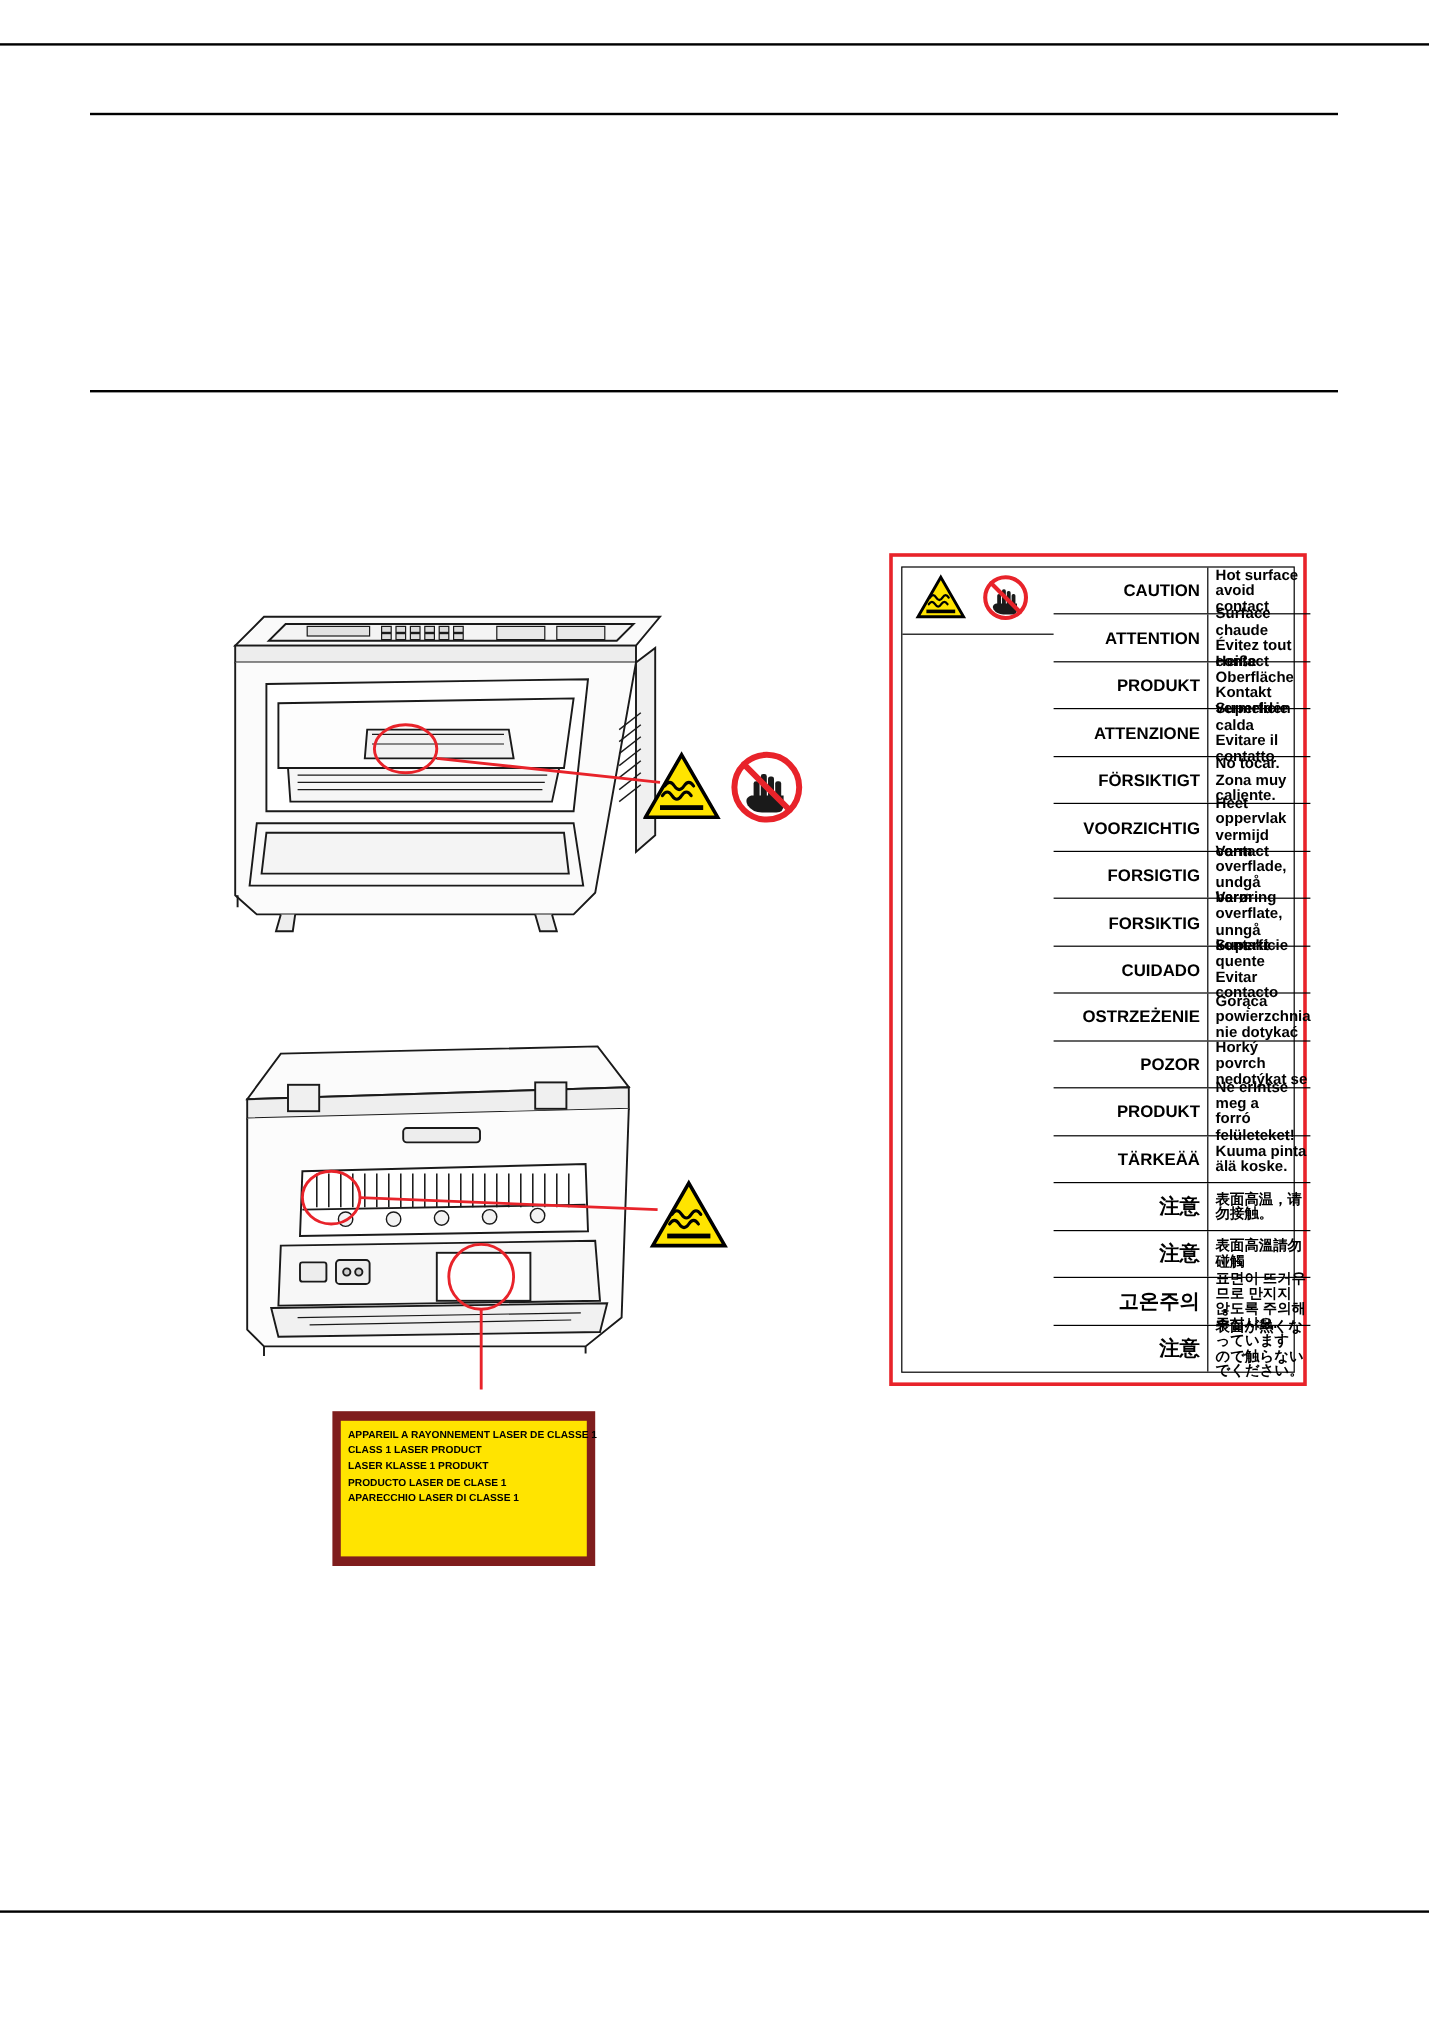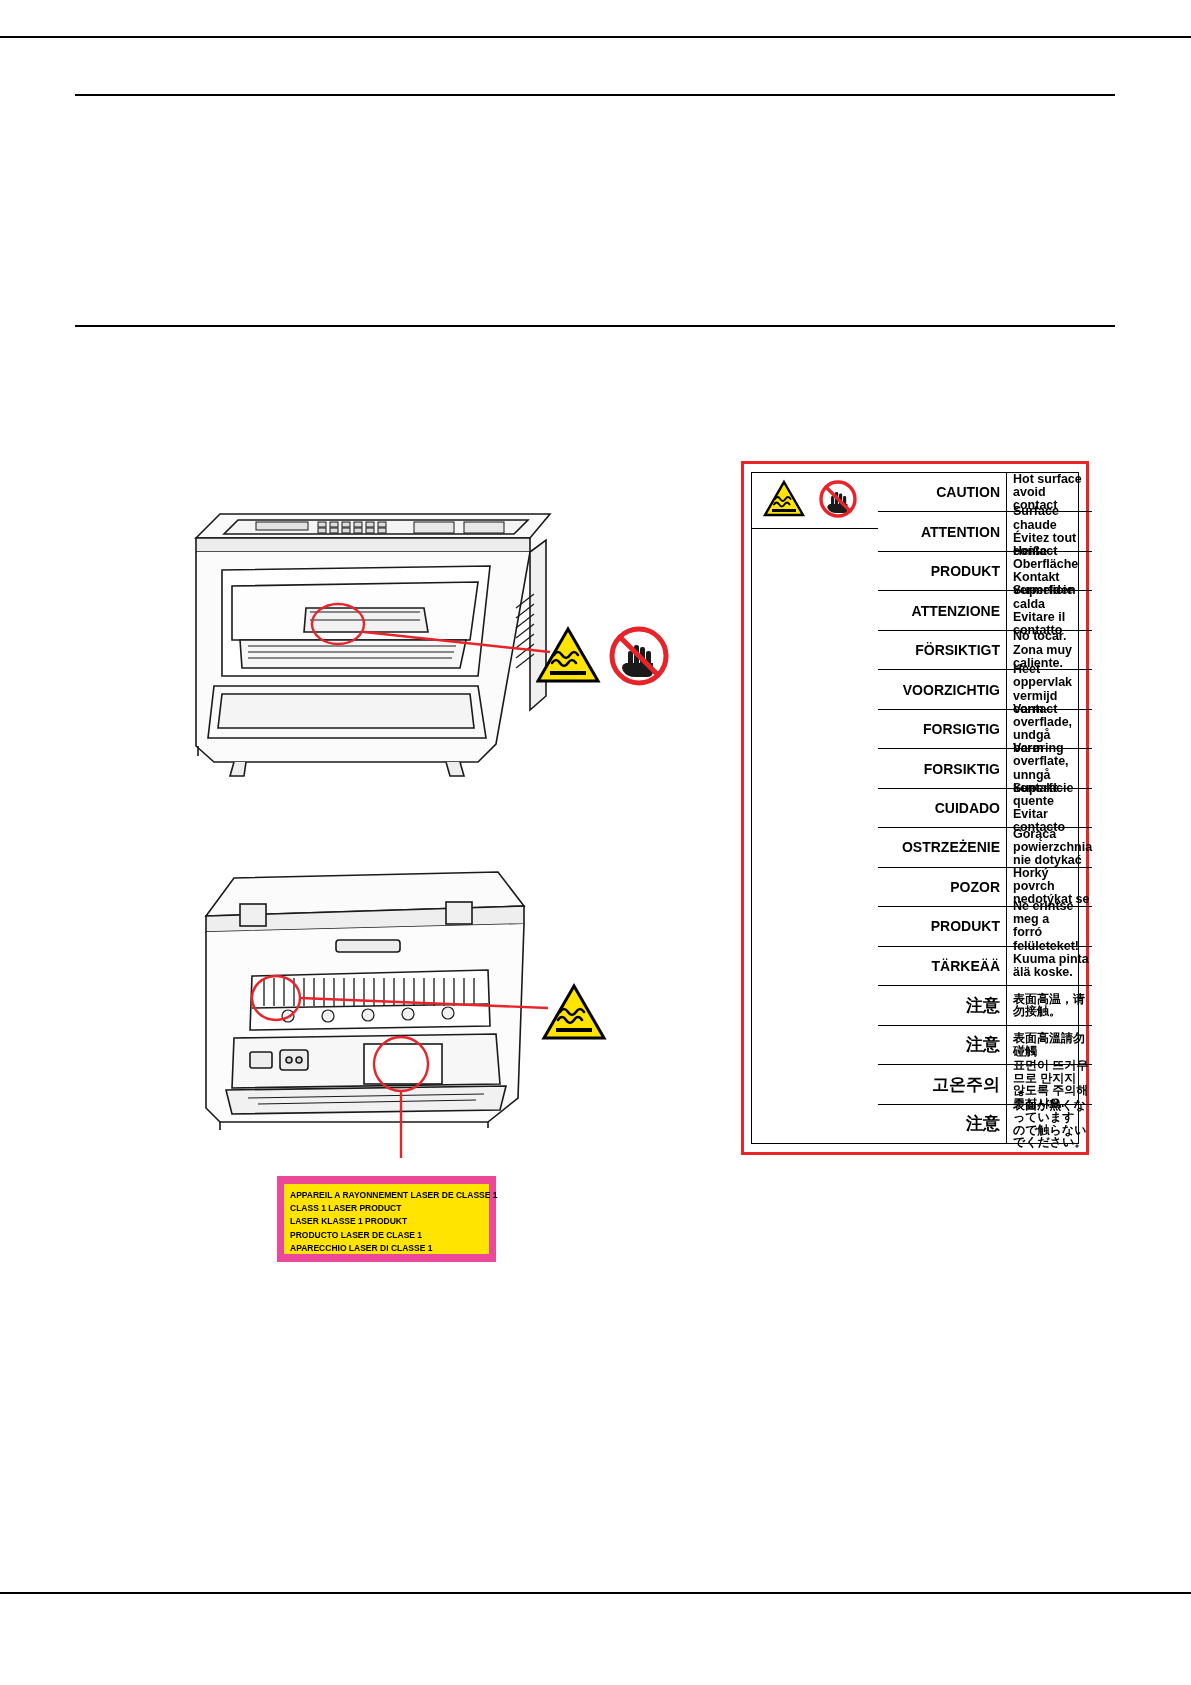--- a/index.html
+++ b/index.html
@@ -128,22 +128,22 @@
     position: absolute;
   }
   .fig svg { display: block; }
 
   
   .laser-label {
     position: absolute;
     left: 277px;
     top: 1176px;
     width: 219px;
-    height: 86px;
-    background: #ec4899;
+    height: 129px;
+    background: #7f1d1d;
     padding: 8px 7px;
     box-sizing: border-box;
   }
   .laser-inner {
     background: #ffe400;
     width: 100%;
     height: 100%;
     box-sizing: border-box;
     padding: 5px 6px;
   }

